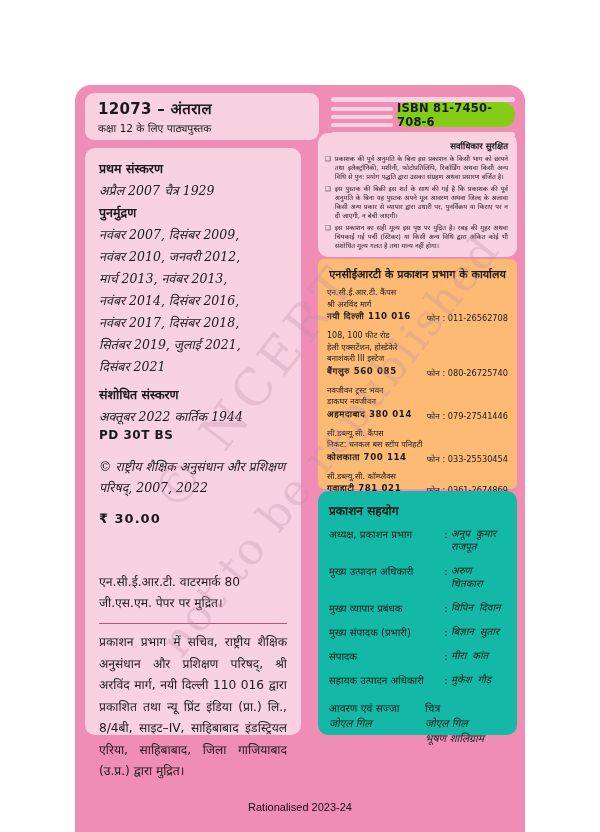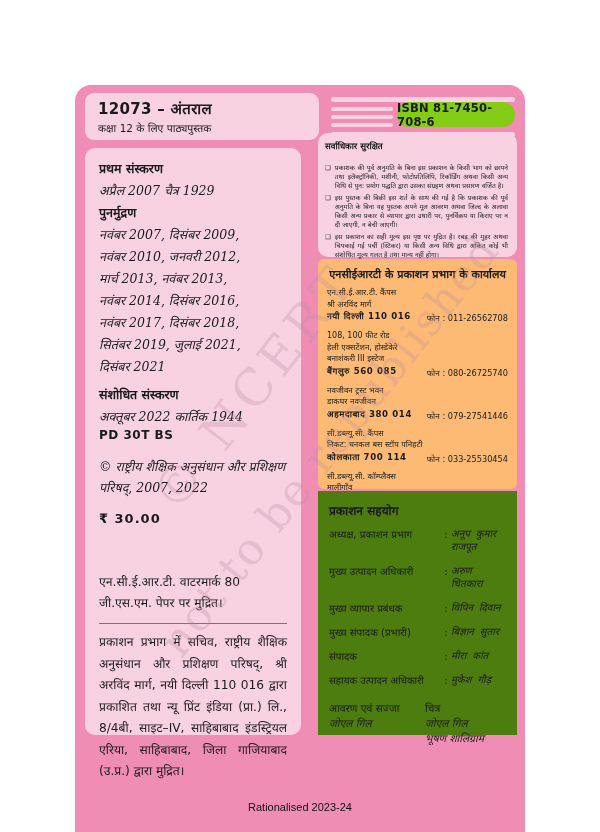--- a/index.html
+++ b/index.html
@@ -36,38 +36,38 @@
   .copyright { font-family:"DejaVu Serif", serif; font-style:italic; font-size:12.5px;
                line-height:21px; margin-top:14px; }
   .price { font-weight:bold; font-size:13px; margin-top:13px; letter-spacing:1px; }
   .paper-note { font-size:12.2px; line-height:21px; margin-top:46px; }
   .imprint-divider { border:none; border-top:1.5px solid #b9507e; margin:9px 0 8px 0; }
   .imprint { font-size:12.2px; line-height:21.5px; text-align:justify; }
 
   
   .rights-panel { position:absolute; left:243px; top:48px; width:199px; height:124px;
                   background:#f8d2e1; border-radius:10px; padding:7px 9px 4px 7px; }
-  .rights-title { font-weight:bold; font-size:8.5px; text-align:left; margin-bottom:13px; }
+  .rights-title { font-weight:bold; font-size:8.5px; text-align:right; margin-bottom:4px; }
   .rights-list { list-style:none; }
   .rights-list li { display:flex; gap:4px; margin-bottom:3px; }
   .bullet { font-size:6.5px; line-height:9px; flex:0 0 auto; }
   .rights-text { font-size:6.6px; line-height:9px; text-align:justify; }
 
   
   .offices-panel { position:absolute; left:243px; top:174px; width:199px; height:230px;
                    background:#fdba74; border-radius:6px; padding:7px 9px; }
   .offices-title { font-weight:bold; font-size:11px; text-align:center; margin-bottom:6px; }
   .office { position:relative; margin-bottom:7px; }
   .office-line { font-size:8px; line-height:11.5px; }
   .office-city { font-size:8.6px; font-weight:bold; line-height:13px; letter-spacing:.6px; }
   .office-phone { position:absolute; right:0; bottom:0; font-size:8.2px; }
 
   
   .team-panel { position:absolute; left:243px; top:406px; width:199px; height:244px;
-                background:#4d7c0f; border-radius:0; padding:11px 11px; }
+                background:#14b8a6; border-radius:10px; padding:11px 11px; }
   .team-title { font-weight:bold; font-size:12px; margin-bottom:9px; }
   .team-row { display:grid; grid-template-columns:112px 10px 1fr; font-size:10px;
               line-height:13px; margin-bottom:11px; align-items:start; }
   .team-role { }
   .team-colon { text-align:center; }
   .team-name { font-family:Liberation Mono, monospace; font-style:italic; }
   .credits { display:flex; margin-top:14px; }
   .credit-col1 { width:96px; }
   .credit-col2 { flex:1; }
   .credit-label { font-weight:normal; font-size:10.5px; line-height:15px; }
@@ -169,21 +169,20 @@
 
       <div class="office">
         <div class="office-line">सी.डब्ल्यू.सी. कैंपस</div>
         <div class="office-line">निकट: धनकल बस स्टॉप पनिहटी</div>
         <div class="office-city">कोलकाता 700 114</div>
         <div class="office-phone">फोन : 033-25530454</div>
       </div>
 
       <div class="office">
         <div class="office-line">सी.डब्ल्यू.सी. कॉम्प्लैक्स</div>
-        <div class="office-line">मालीगाँव</div>
         <div class="office-city">गुवाहाटी 781 021</div>
         <div class="office-phone">फोन : 0361-2674869</div>
       </div>
     </div>
 
     <div class="team-panel">
       <div class="team-title">प्रकाशन सहयोग</div>
 
       <div class="team-row">
         <span class="team-role">अध्यक्ष, प्रकाशन प्रभाग</span>

